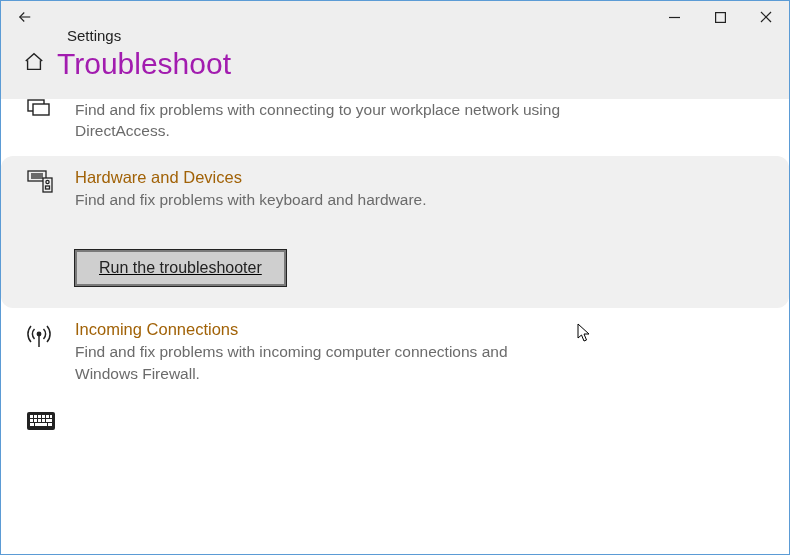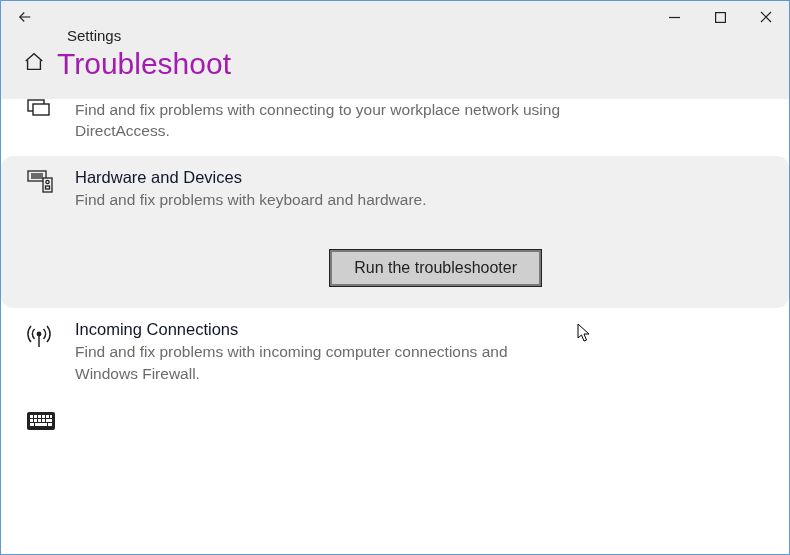--- a/index.html
+++ b/index.html
@@ -62,38 +62,38 @@
       border-radius: 12px;
     }
     .ts-item .icon {
       width: 30px;
       flex-shrink: 0;
       padding-top: 2px;
     }
     .ts-item .txt { flex: 1; padding-right: 220px; }
     .ts-item .item-title {
       font-size: 16.5px;
-      color: #0f172a;
+      color: #a16207;
       font-weight: 400;
       margin-bottom: 2px;
     }
     .ts-item .item-desc {
       font-size: 15.5px;
       color: #6b6b6b;
       line-height: 1.38;
     }
     .ts-item.selected {
       background: #f0f0f0;
       padding-bottom: 22px;
     }
     .ts-item.selected .action-row {
       margin-top: 40px;
       padding-right: 20px;
       display: flex;
-      justify-content: flex-end;
+      text-decoration: underline;
     }
     .run-btn {
       background: #cfcfcf;
       border: 2px solid #7a7a7a;
       outline: 1px solid #222;
       padding: 7px 22px;
       font-size: 16px;
       color: #222;
       font-family: inherit;
       cursor: pointer;

